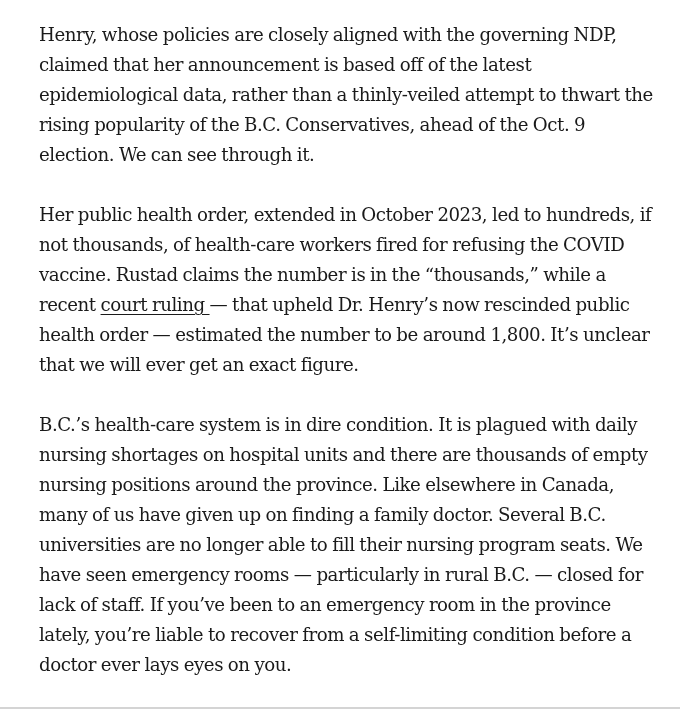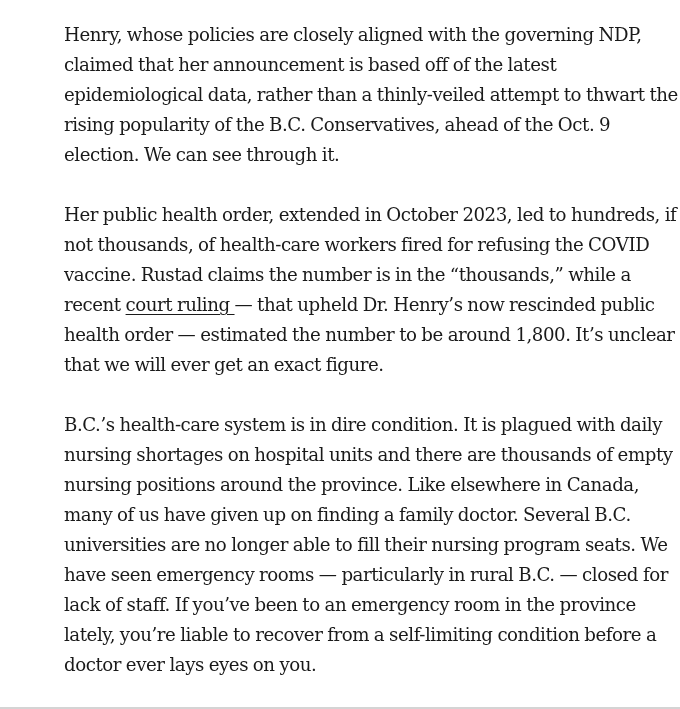--- a/index.html
+++ b/index.html
@@ -8,21 +8,21 @@
       background: #ffffff;
     }
     body {
       width: 680px;
       height: 709px;
       position: relative;
       overflow: hidden;
     }
     .article {
       position: absolute;
-      left: 64px;
+      left: 39px;
       top: 20px;
       width: 615px;
       font-family: "DejaVu Serif", "Liberation Serif", serif;
       font-size: 18.2px;
       line-height: 30px;
       color: #1a1a1a;
       letter-spacing: -0.45px;
       word-spacing: -0.5px;
     }
     .article p {

